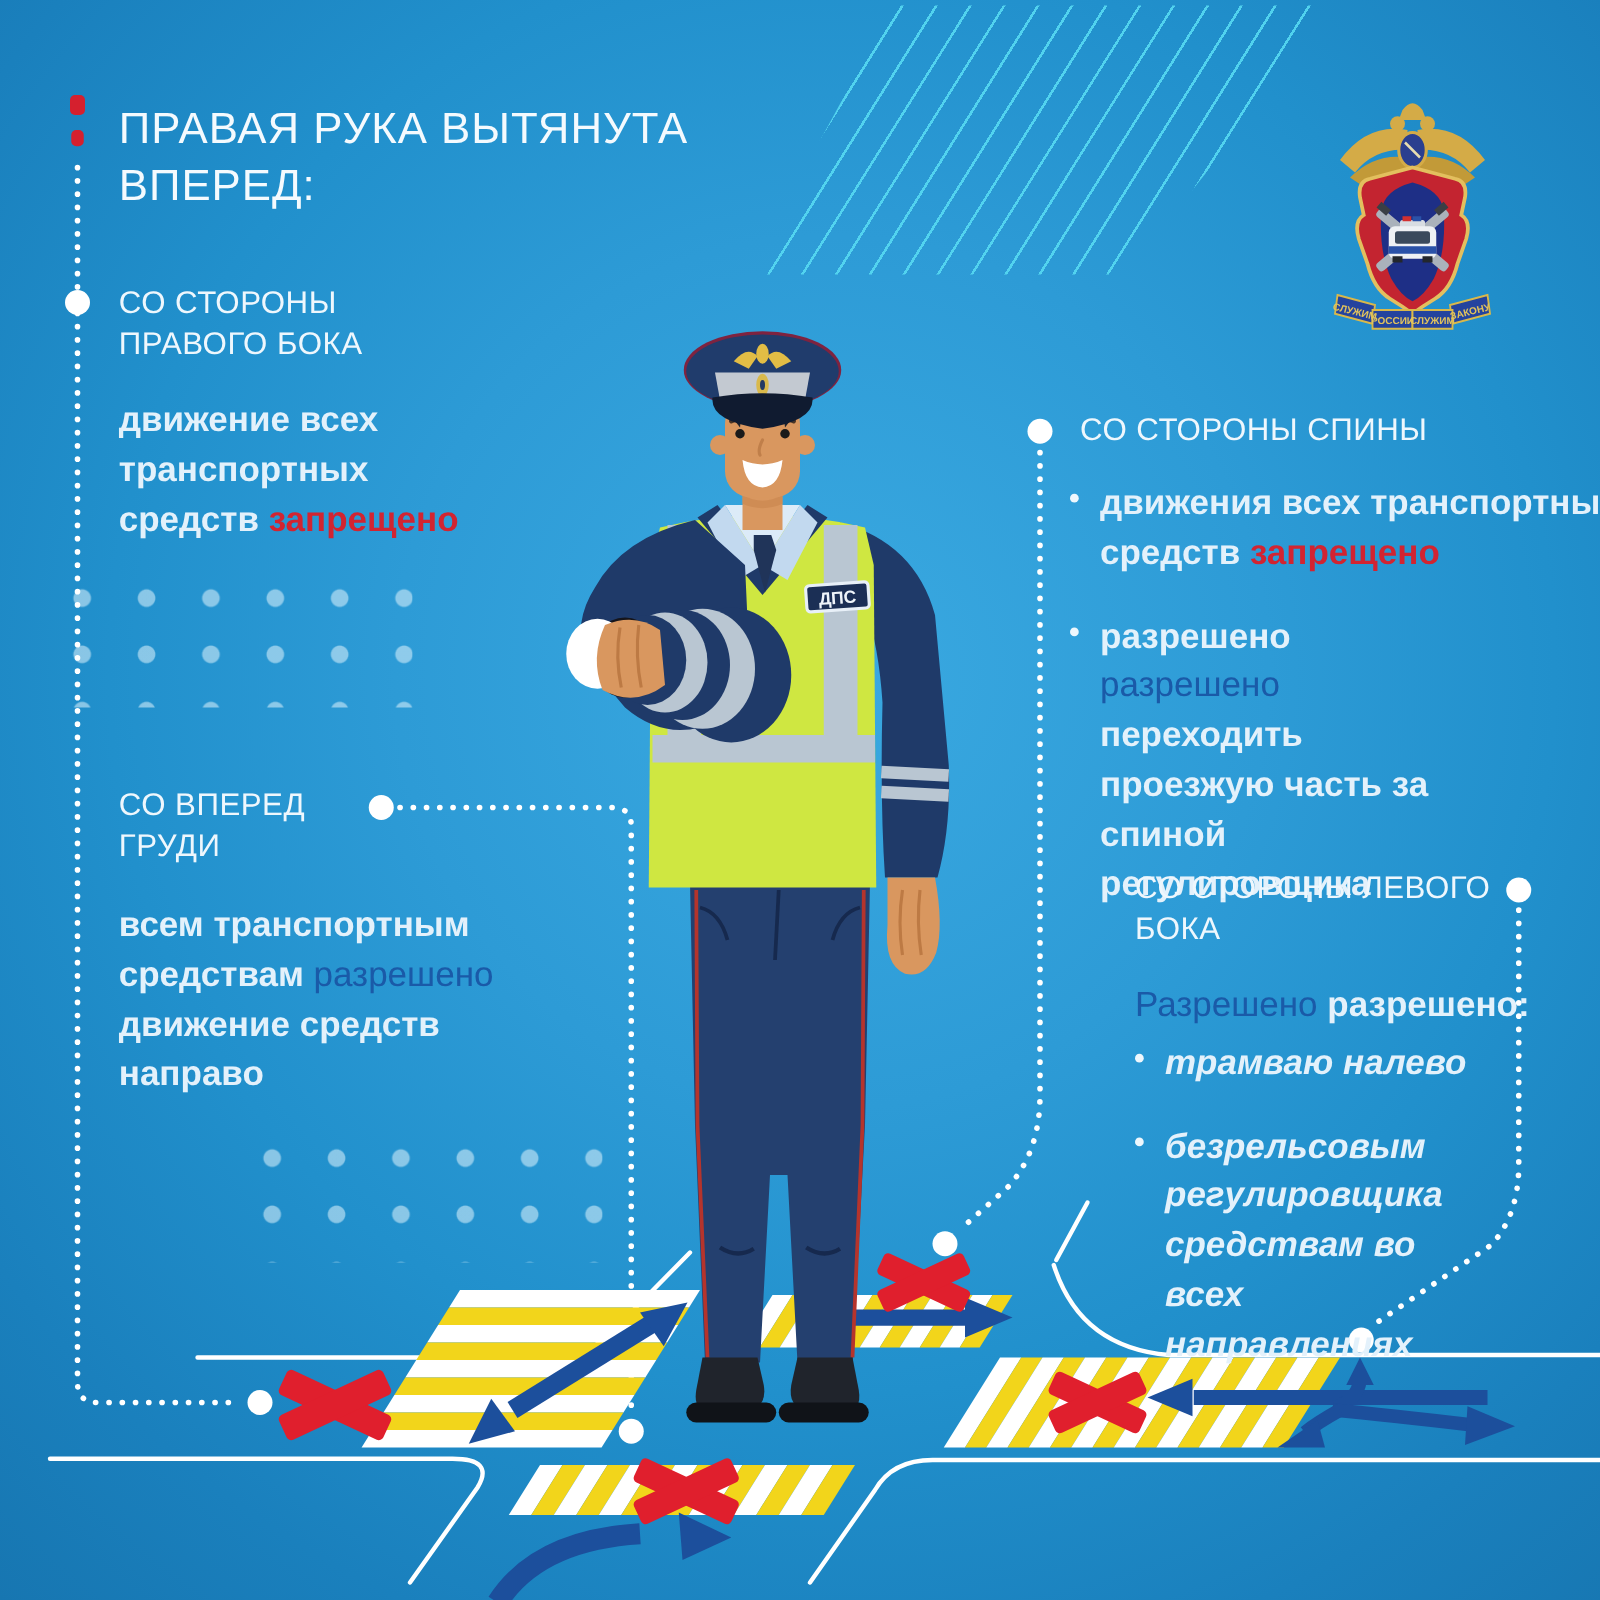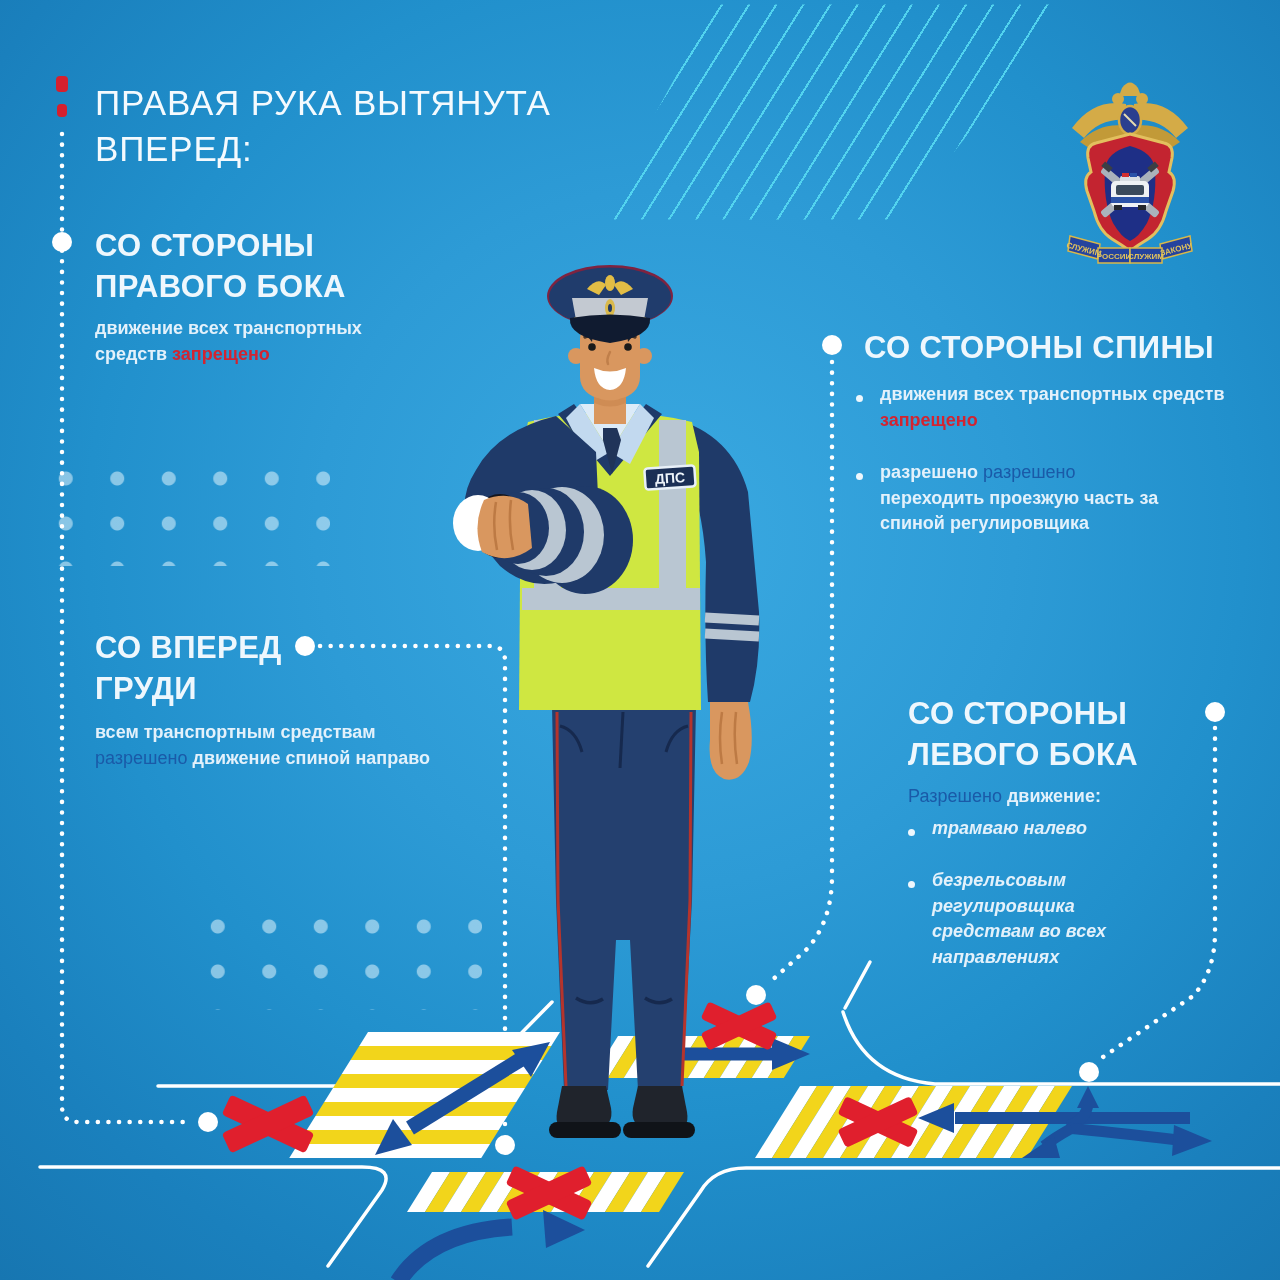--- a/index.html
+++ b/index.html
@@ -20,22 +20,22 @@
     background-image:radial-gradient(circle, rgba(223,243,252,.55) 6.5px, transparent 7.5px);
     background-size:51.5px 45px; background-position:6px 6px;
   }
   #dots1{left:34px; top:450px; width:296px; height:116px;}
   #dots2{left:186px; top:898px; width:296px; height:112px;}
   
   .title{
     left:95px; top:80px; width:600px;
     color:#f4fafe; font-size:35px; font-weight:400; line-height:1.32; letter-spacing:.8px;
   }
-  .hdr{color:#eef7fd; font-size:31px; font-weight:700; line-height:1.32; letter-spacing:.4px;}
-  .body-t{color:#e3f1fb; font-size:18px; font-weight:600; line-height:1.42;}
+  .hdr{color:#eef7fd; font-size:25px; font-weight:400; line-height:1.32; letter-spacing:.4px;}
+  .body-t{color:#e3f1fb; font-size:28px; font-weight:600; line-height:1.42;}
   .red{color:#d22431; font-weight:700;}
   .blue{color:#1a5aa8; font-weight:400;}
   .li{position:relative;}
   .li::before{
     content:""; position:absolute; left:-24px; top:13px;
     width:7px; height:7px; border-radius:50%; background:#eef7fd;
   }
   #blk-right-hdr{left:95px; top:226px; width:280px;}
   #blk-right-body{left:95px; top:316px; width:312px;}
   #blk-back-hdr{left:864px; top:328px; width:430px;}
@@ -364,25 +364,25 @@
     <div class="li">
       <span>движения всех транспортных средств </span><span class="red">запрещено</span>
     </div>
     <div class="li" id="blk-back-item2">
       <span>разрешено </span><span class="blue">разрешено</span><span> переходить проезжую часть за спиной регулировщика</span>
     </div>
   </div>
 
   <div class="abs txt hdr" id="blk-chest-hdr">СО ВПЕРЕД ГРУДИ</div>
   <div class="abs txt body-t" id="blk-chest-body">
-    <span>всем транспортным средствам </span><span class="blue">разрешено</span><span> движение спиной направо</span>
+    <span>всем транспортным средствам </span><span class="blue">разрешено</span><span> движение средств направо</span>
   </div>
 
   <div class="abs txt hdr" id="blk-left-hdr">СО СТОРОНЫ ЛЕВОГО БОКА</div>
   <div class="abs txt body-t" id="blk-left-body">
     <div>
-      <span class="blue">Разрешено</span><span> движение:</span>
+      <span class="blue">Разрешено</span><span> разрешено:</span>
     </div>
     <div class="li" id="blk-left-item1">трамваю налево</div>
     <div class="li" id="blk-left-item2">безрельсовым регулировщика средствам во всех направлениях</div>
   </div>
 
 </div>
 
 </body></html>

